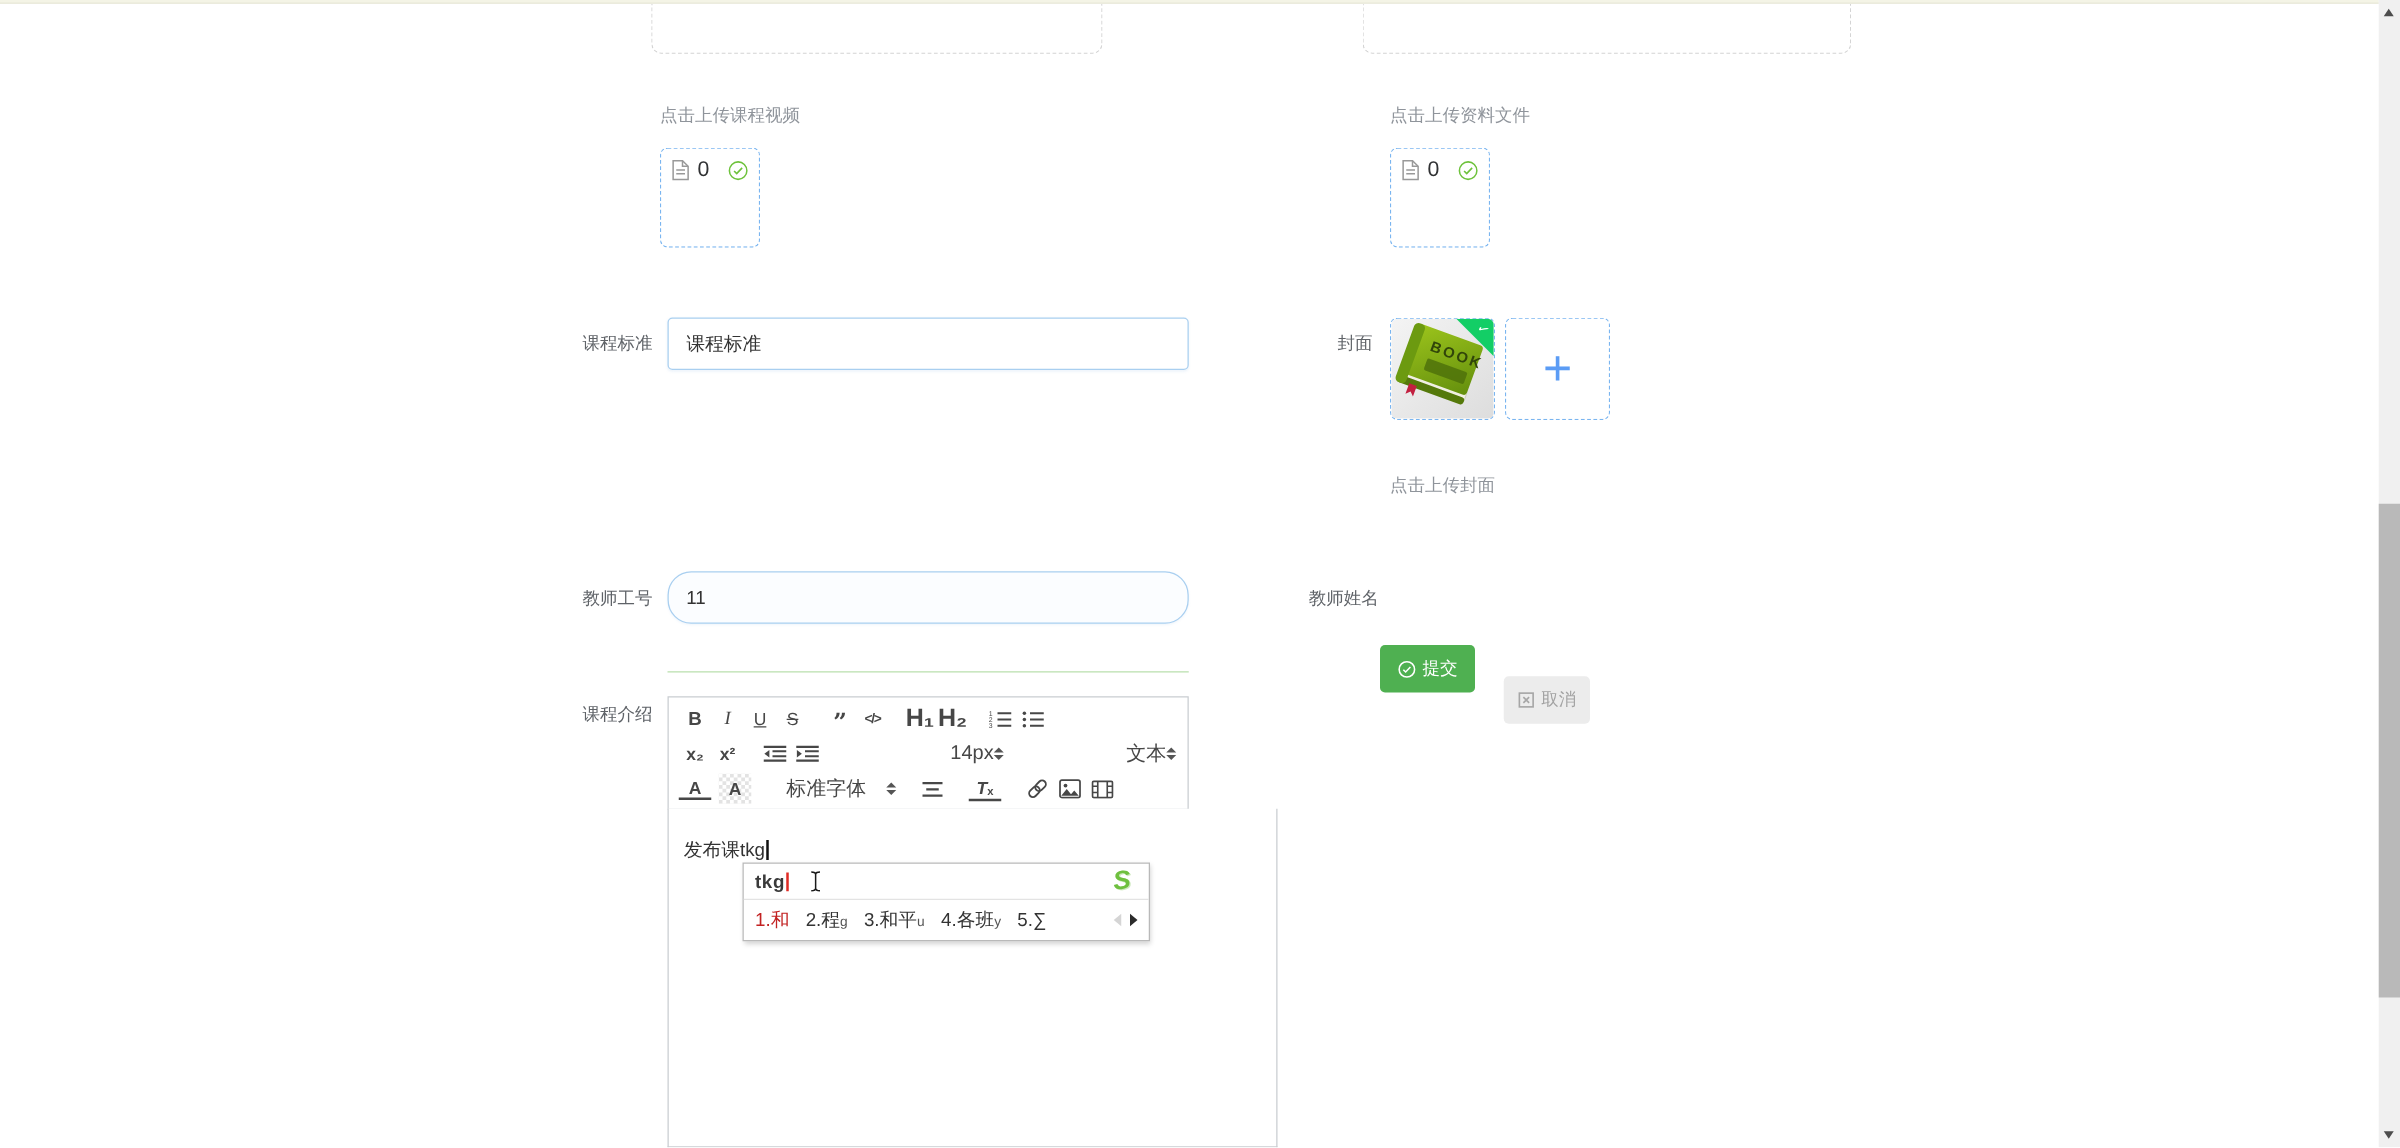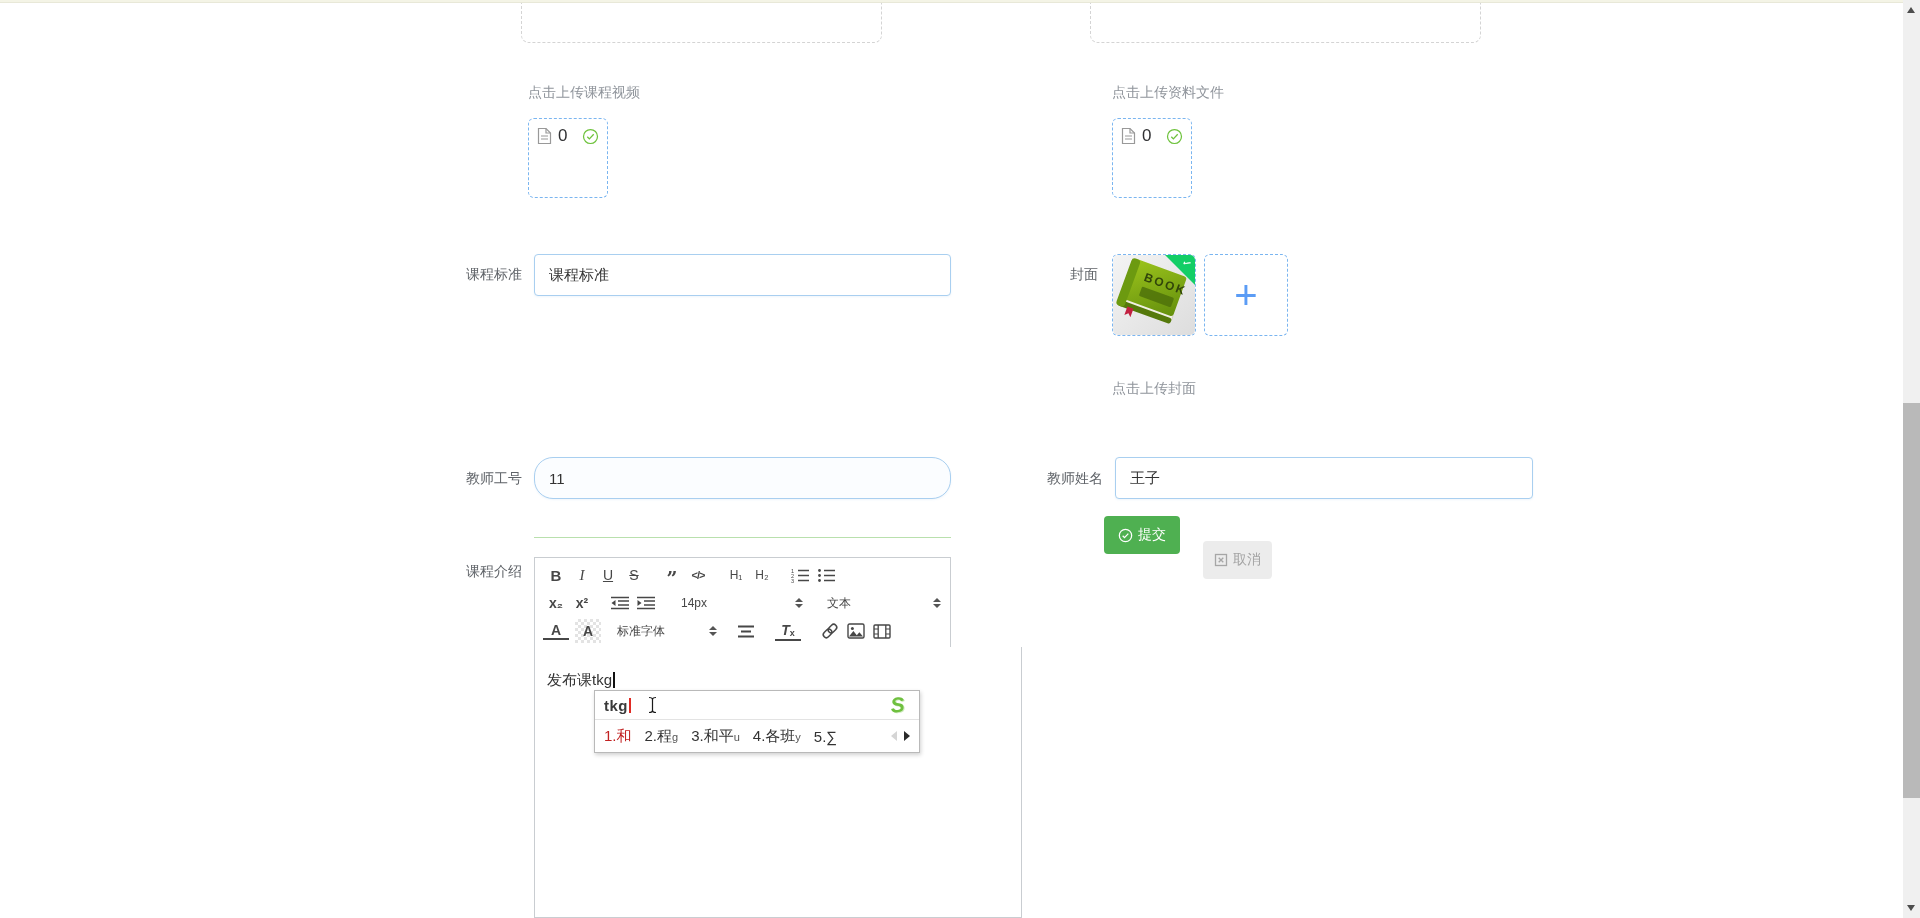--- a/index.html
+++ b/index.html
@@ -44,26 +44,26 @@
   .ed-content { left:534px; top:647px; width:488px; height:271px; border:1px solid #c9cdd1; border-top:none; background:#fff; padding:24px 12px; font-size:15px; color:#333; }
   .trow { display:flex; align-items:center; height:28px; }
   .tb { min-width:26px; height:24px; display:flex; align-items:center; justify-content:center; color:#474747; cursor:pointer; font-size:14px; }
   .tb.g { margin-left:12px; }
   .tb.b { font-weight:bold; font-size:15px; }
   .tb.i { font-style:italic; font-family:"Liberation Serif","DejaVu Serif",serif; font-size:15px; }
   .tb.u { text-decoration:underline; }
   .tb.s { text-decoration:line-through; }
   .tb.q { font-family:"DejaVu Serif",serif; font-weight:bold; font-size:19px; padding-top:6px; }
   .tb.code { font-size:11px; font-weight:bold; letter-spacing:-1px; }
-  .tb.h { font-weight:normal; font-size:12px; }
+  .tb.h { font-weight:bold; font-size:20px; }
   .tb.sub2, .tb.sup2 { font-weight:bold; }
   .tb.colA { font-weight:bold; border-bottom:2px solid #474747; height:18px; padding:0 2px; }
   .tb.bgA { font-weight:bold; padding:1px 3px;
             background:repeating-conic-gradient(#e3e3e3 0 25%, #fff 0 50%) 0 0 / 6px 6px; }
-  .picker { display:flex; align-items:center; justify-content:space-between; cursor:pointer; color:#474747; font-size:12px; }
+  .picker { display:flex; align-items:center; justify-content:flex-end; cursor:pointer; color:#474747; font-size:16px; }
   .pk-ar { display:inline-flex; flex-direction:column; gap:2px; }
   .pk-ar .a-up { width:0; height:0; border-left:4px solid transparent; border-right:4px solid transparent; border-bottom:4px solid #555; }
   .pk-ar .a-dn { width:0; height:0; border-left:4px solid transparent; border-right:4px solid transparent; border-top:4px solid #555; }
   .tb.clean { font-style:italic; font-weight:bold; border-bottom:2px solid #474747; height:19px; }
   .tb.clean small { font-style:normal; font-size:9px; font-weight:bold; margin-top:6px; }
 
   .caret-black { display:inline-block; width:1.5px; height:16px; background:#111; vertical-align:-3px; margin-left:1px; }
 
   
   .ime { left:594px; top:690px; width:326px; background:#fff; border:1px solid #b9b9b9; box-shadow:1px 2px 4px rgba(0,0,0,.18); z-index:9; }
@@ -177,23 +177,20 @@
   <div class="abs plusbox">
     <span class="plus">+</span>
   </div>
   <div class="abs hint" style="left:1112px; top:380px;">点击上传封面</div>
 
   <div class="abs flabel" style="left:400px; top:470px; width:122px;">教师工号</div>
   <div class="abs" style="left:534px; top:457px; width:417px;">
     <input class="tinput tint" type="text" value="11" style="">
   </div>
   <div class="abs flabel" style="left:981px; top:470px; width:122px;">教师姓名</div>
-  <div class="abs" style="left:1115px; top:457px; width:418px;">
-    <input class="tinput" type="text" value="王子" style="">
-  </div>
 
   <button class="abs btn submit">
     <span>
       <svg width="15" height="15" viewBox="0 0 18 18">
           <circle cx="9" cy="9" r="7.4" fill="none" stroke="#fff" stroke-width="1.5"></circle>
           <path d="M5.6 9.3l2.2 2.2 4.6-4.8" fill="none" stroke="#fff" stroke-width="1.5"></path>
         </svg>
     </span>
     <span>提交</span>
   </button>

